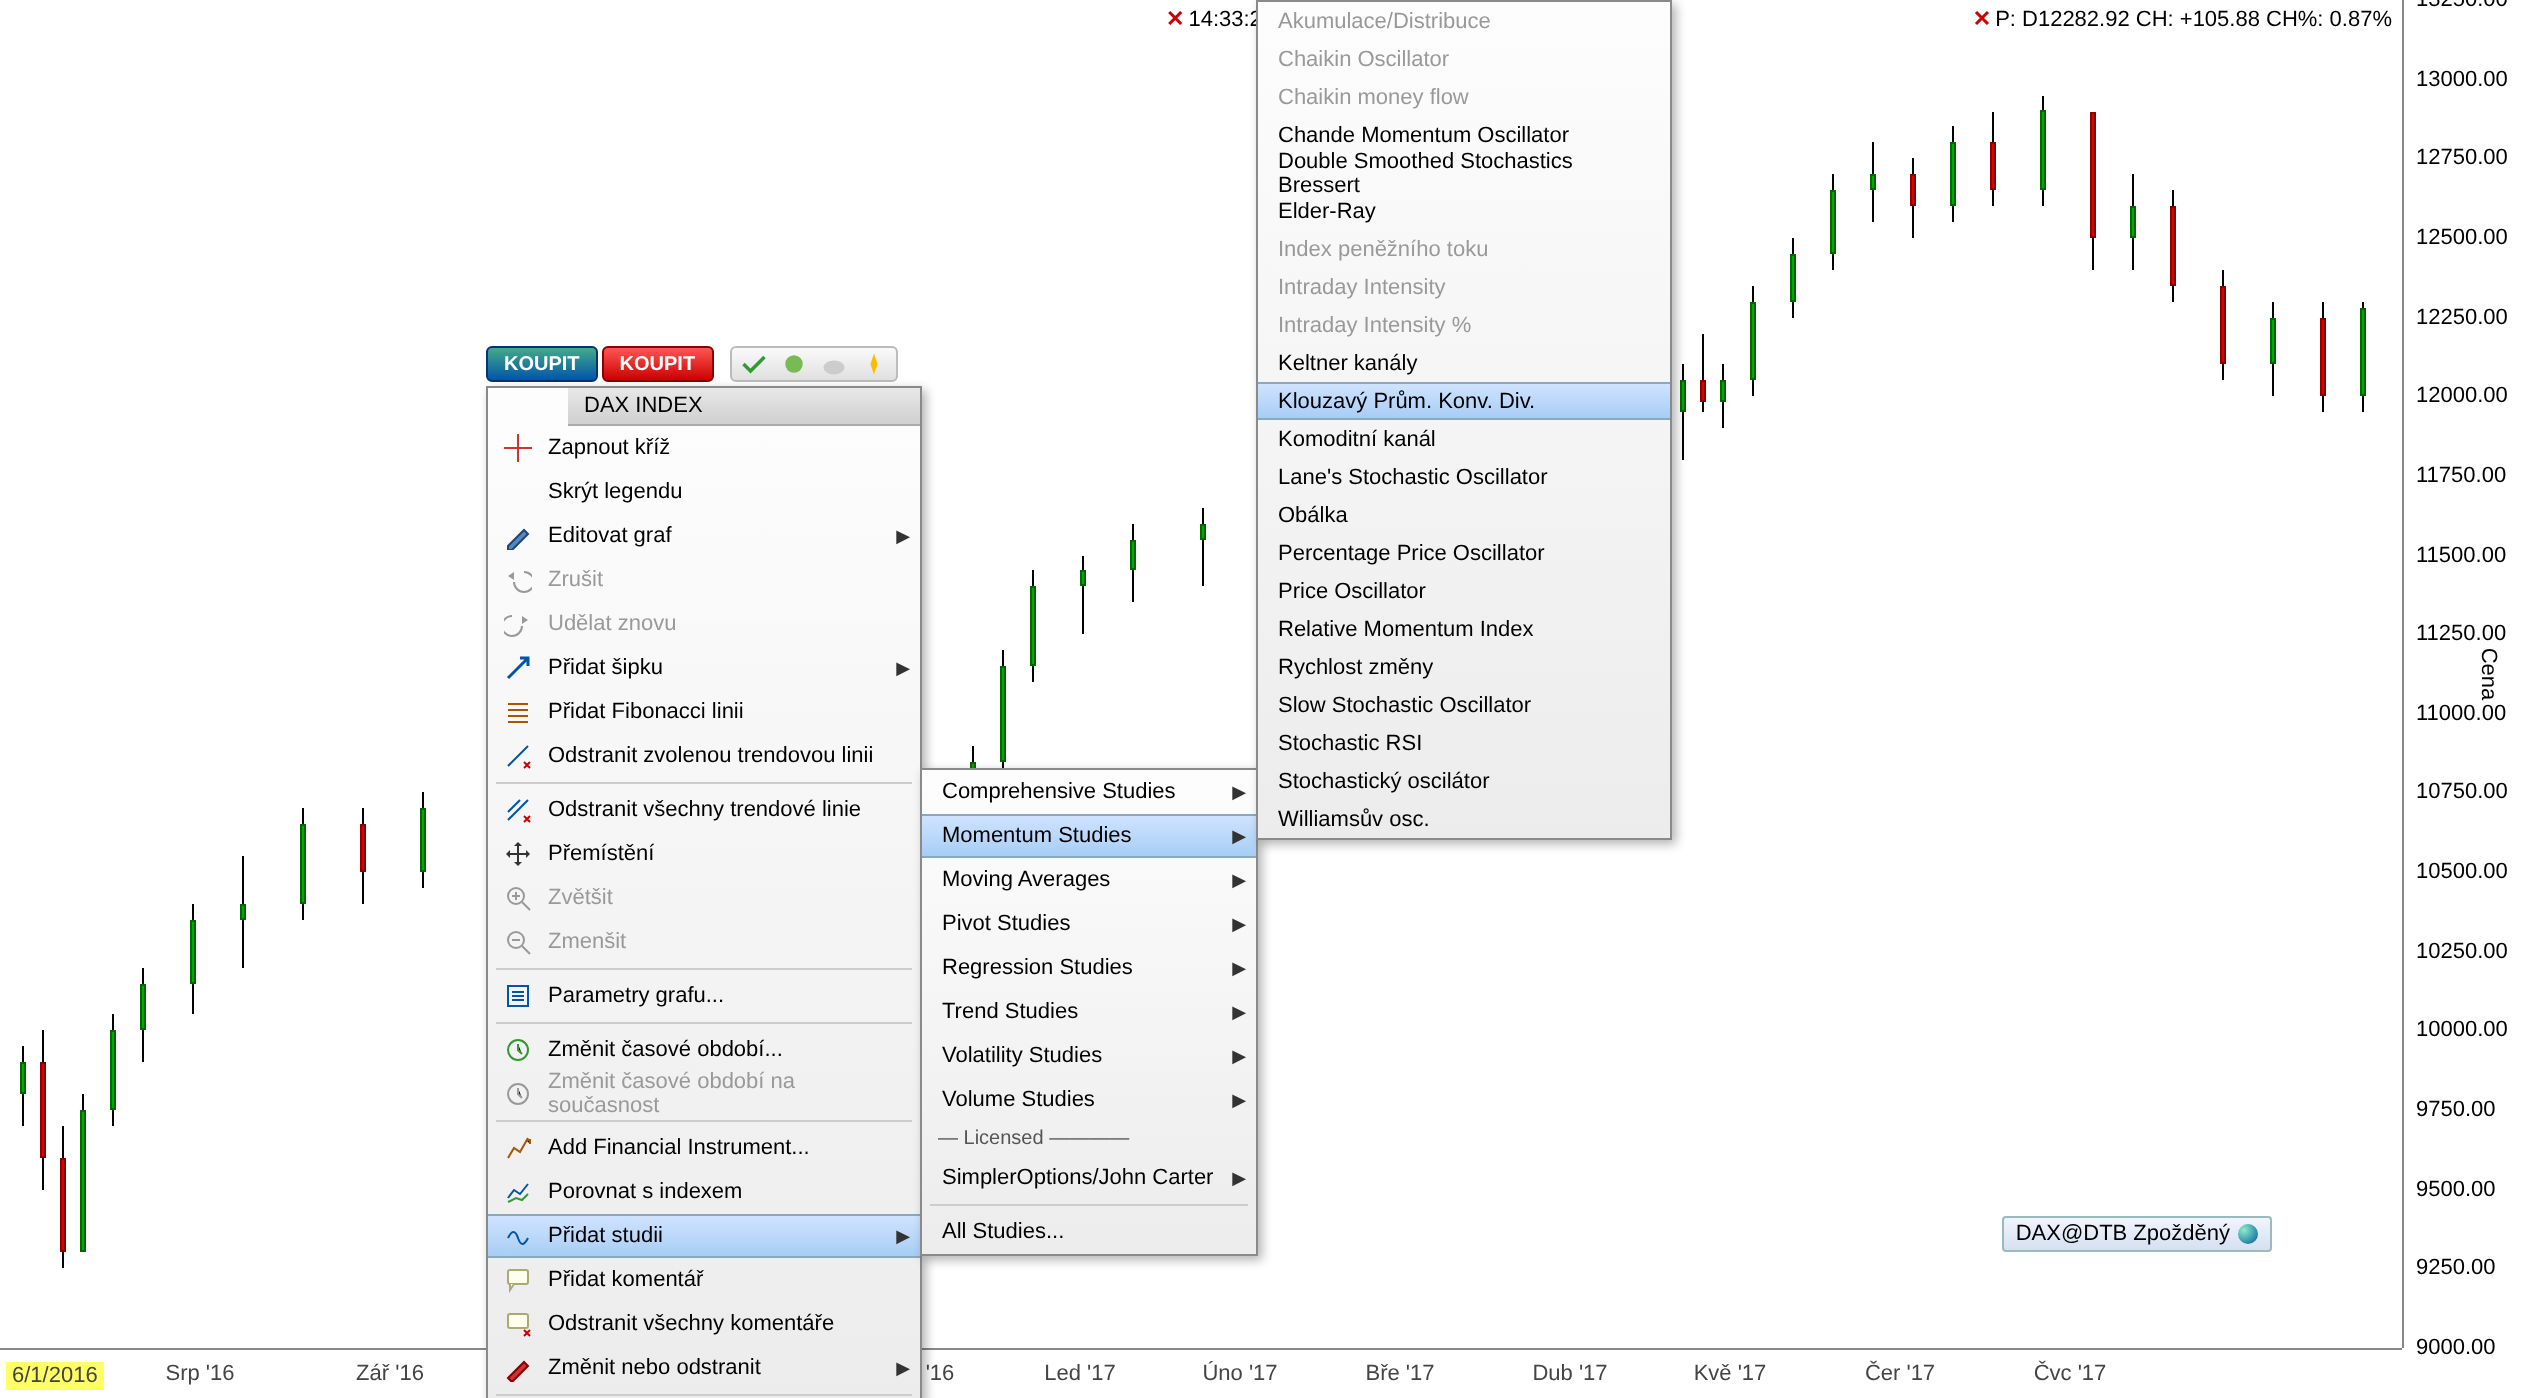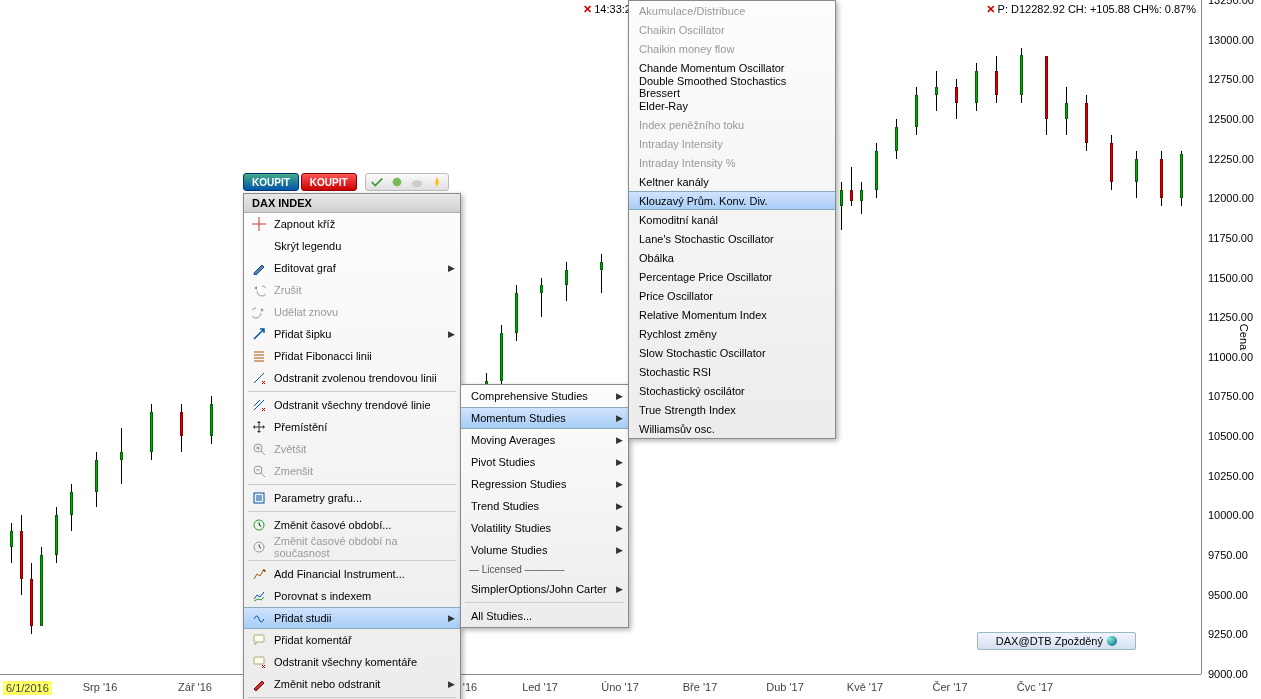--- a/index.html
+++ b/index.html
@@ -11,33 +11,33 @@
 .y-label { position: absolute; left: 6px; font-size: 11px; color: #000; transform: translateY(-50%); }
 .y-axis-title { position: absolute; right: 4px; top: 50%; transform: translateY(-50%) rotate(90deg); font-size: 11px; }
 
 .x-axis { position: absolute; left: 0; right: 60px; bottom: 0; height: 25px; border-top: 1px solid #888; background: #fff; }
 .x-label { position: absolute; top: 6px; font-size: 11px; color: #444; transform: translateX(-50%); text-align: right; }
 .x-label.first { background: #ffff66; padding: 1px 3px; transform: none; }
 
 .top-info { position: absolute; top: 3px; font-size: 11px; color: #000; }
 .top-info .x-close { color: #c00; font-weight: bold; margin-right: 2px; }
 
-.status-badge { position: absolute; right: 65px; bottom: 24px; background: linear-gradient(#f0f4ff,#d6e0f0); border: 1px solid #9bb; padding: 2px 18px; font-size: 11px; border-radius: 2px; display: flex; align-items: center; gap: 4px; }
+.status-badge { position: absolute; right: 65px; bottom: 48px; background: linear-gradient(#f0f4ff,#d6e0f0); border: 1px solid #9bb; padding: 2px 6px; font-size: 11px; border-radius: 2px; display: flex; align-items: center; gap: 4px; }
 .globe { width: 10px; height: 10px; border-radius: 50%; background: radial-gradient(circle at 3px 3px,#8ec,#059); display: inline-block; }
 
 
 .toolbar { position: absolute; left: 243px; top: 173px; display: flex; gap: 0; }
 .btn-buy { background: linear-gradient(#4a8,#05a); color: #fff; font-weight: bold; font-size: 10px; padding: 2px 8px; border: 1px solid #037; border-radius: 3px; }
 .btn-sell { background: linear-gradient(#f55,#c00); color: #fff; font-weight: bold; font-size: 10px; padding: 2px 8px; border: 1px solid #800; border-radius: 3px; margin-left: 2px; }
 .tool-icons { margin-left: 8px; background: linear-gradient(#fafafa,#e0e0e0); border: 1px solid #bbb; border-radius: 3px; display: flex; align-items: center; padding: 1px 4px; gap: 6px; }
 .ticon { width: 14px; height: 14px; display: inline-block; }
 
 
 .menu { position: absolute; background: linear-gradient(#fdfdfd,#ececec); border: 1px solid #8a8a8a; box-shadow: 2px 2px 5px rgba(0,0,0,.3); font-size: 11px; }
-.menu-title { background: linear-gradient(#e8e8e8,#d0d0d0); padding: 3px 8px; font-weight: bold; font-variant: small-caps; border-bottom: 1px solid #aaa; }
+.menu-title { background: linear-gradient(#e8e8e8,#d0d0d0); padding: 3px 8px; font-weight: normal; font-variant: small-caps; border-bottom: 1px solid #aaa; margin-left: 40px; }
 .menu-item { display: flex; align-items: center; padding: 3px 18px 3px 6px; height: 22px; position: relative; cursor: default; }
 .menu-item.disabled { color: #999; }
 .menu-item.hovered { background: linear-gradient(#cfe3ff,#a8cdf5); border-top: 1px solid #8ab; border-bottom: 1px solid #8ab; padding-top: 2px; padding-bottom: 2px; }
 .menu-sep { height: 1px; background: #ccc; margin: 2px 4px; }
 .menu-icon { width: 18px; height: 16px; margin-right: 6px; display: flex; align-items: center; justify-content: center; flex-shrink: 0; }
 .menu-arrow { position: absolute; right: 5px; font-size: 9px; color: #333; }
 
 .menu1 { left: 243px; top: 193px; width: 218px; }
 .menu2 { left: 460px; top: 384px; width: 169px; }
 .menu3 { left: 628px; top: 0; width: 208px; }
@@ -578,19 +578,16 @@
       <div class="menu-item">
         <span>Slow Stochastic Oscillator</span>
       </div>
       <div class="menu-item">
         <span>Stochastic RSI</span>
       </div>
       <div class="menu-item">
         <span>Stochastický oscilátor</span>
       </div>
       <div class="menu-item">
-        <span>True Strength Index</span>
-      </div>
-      <div class="menu-item">
         <span>Williamsův osc.</span>
       </div>
     </div>
 </div>
 
 </body></html>

